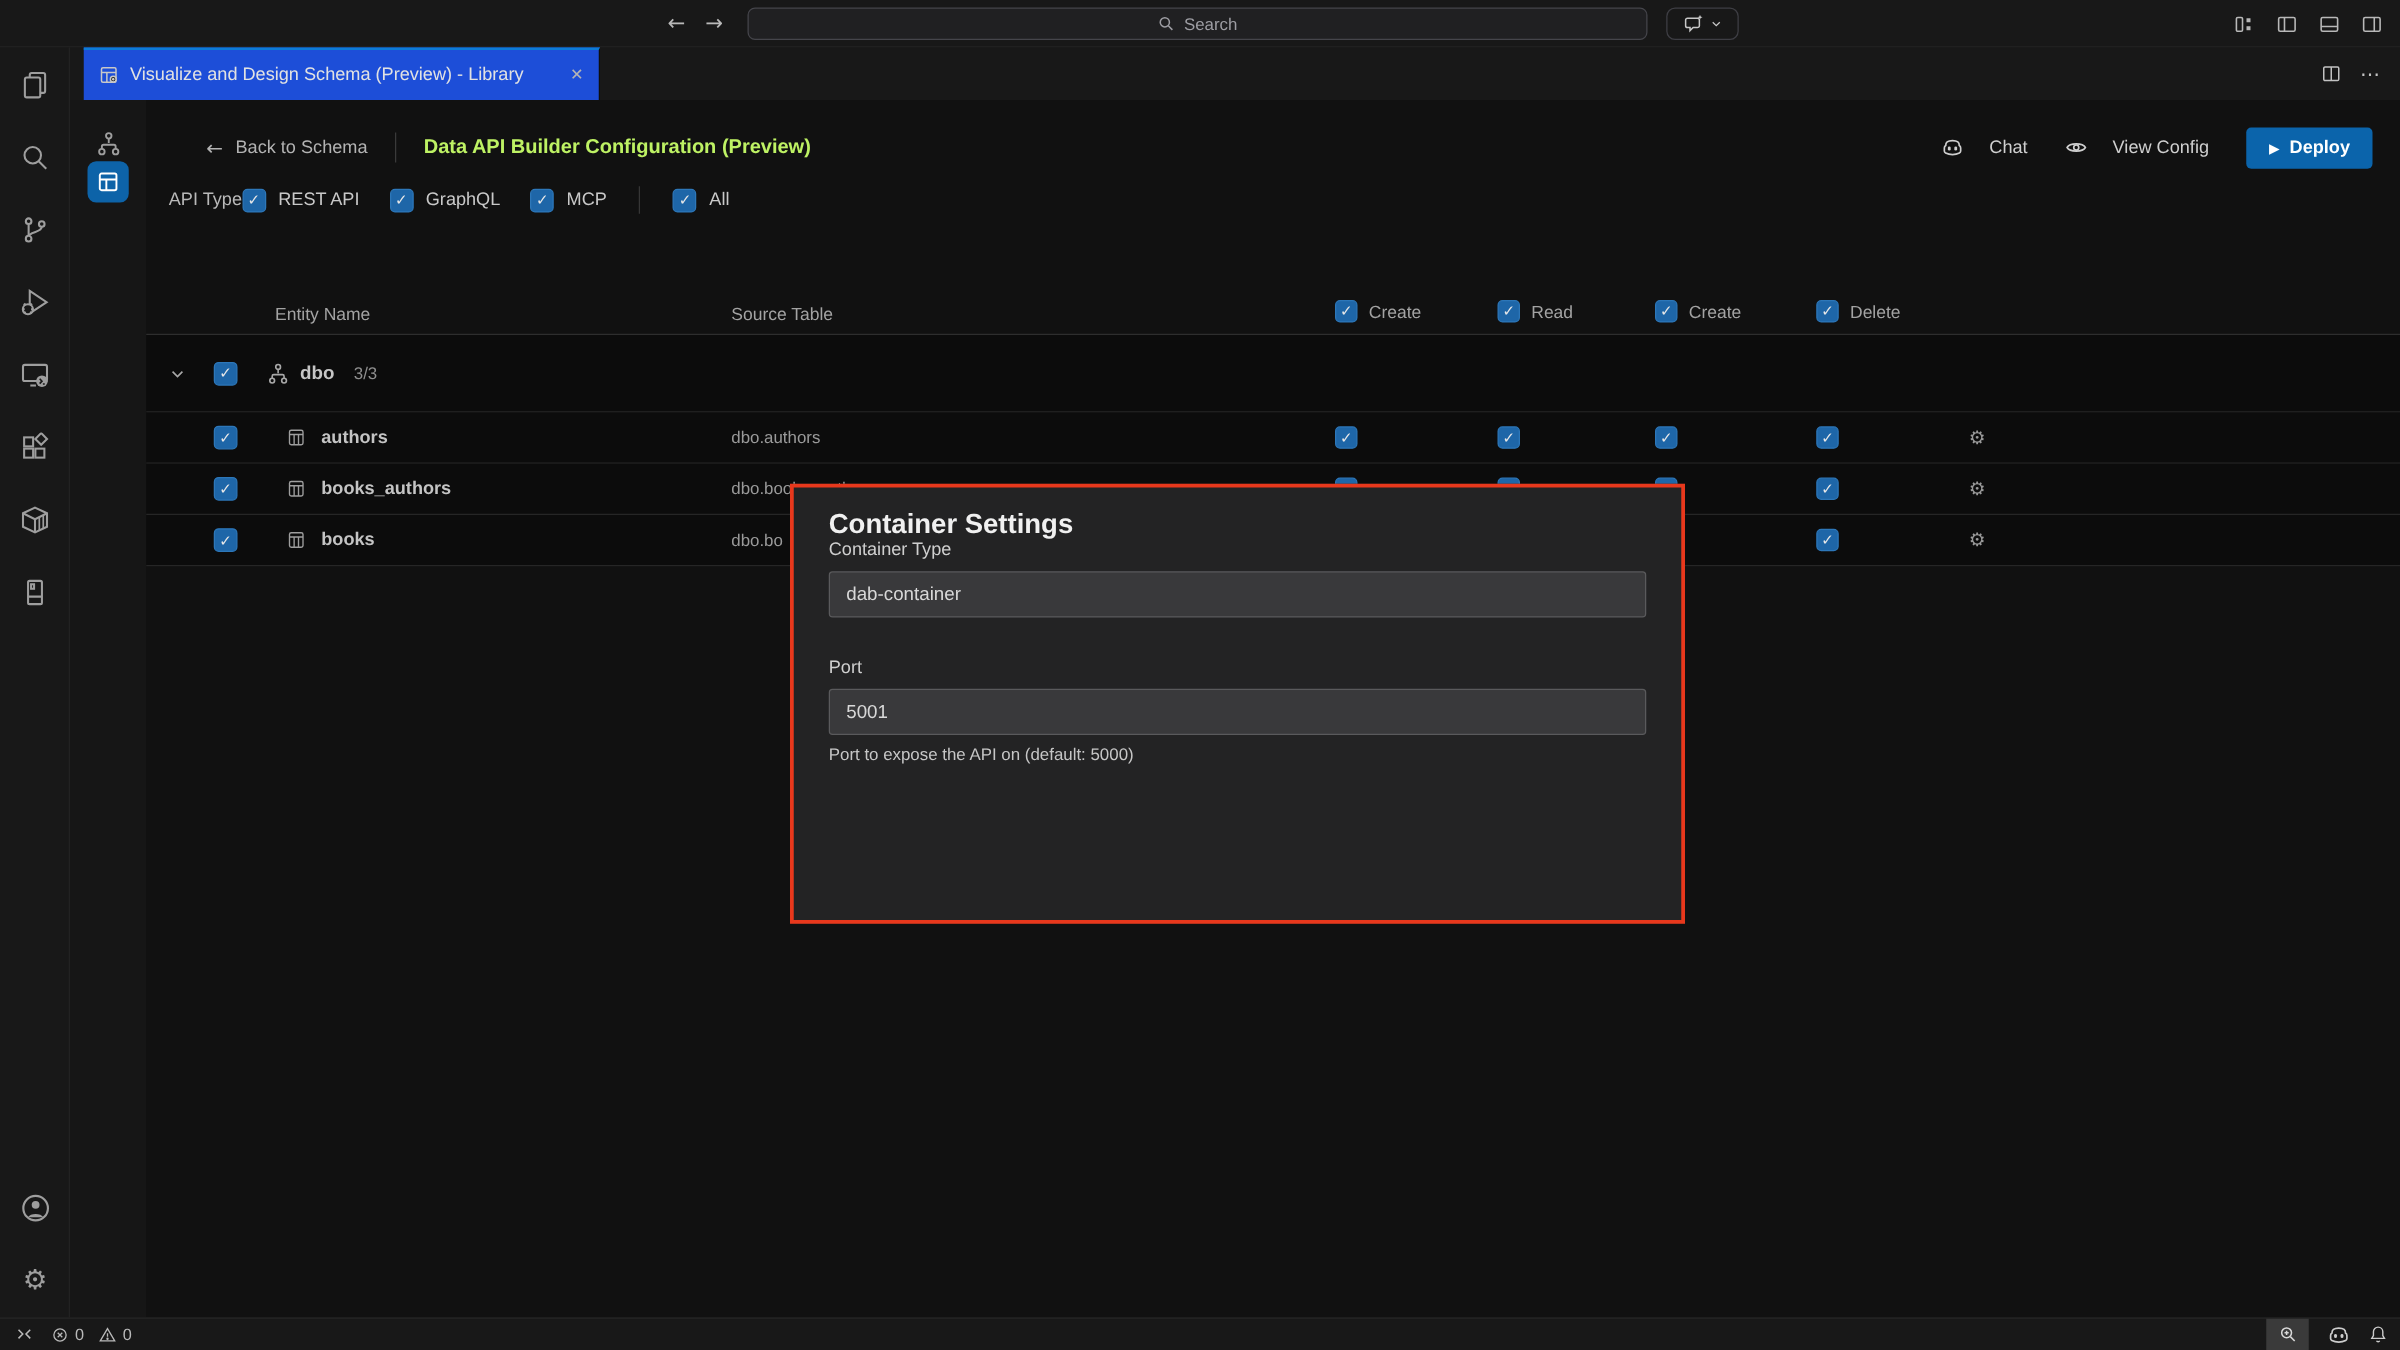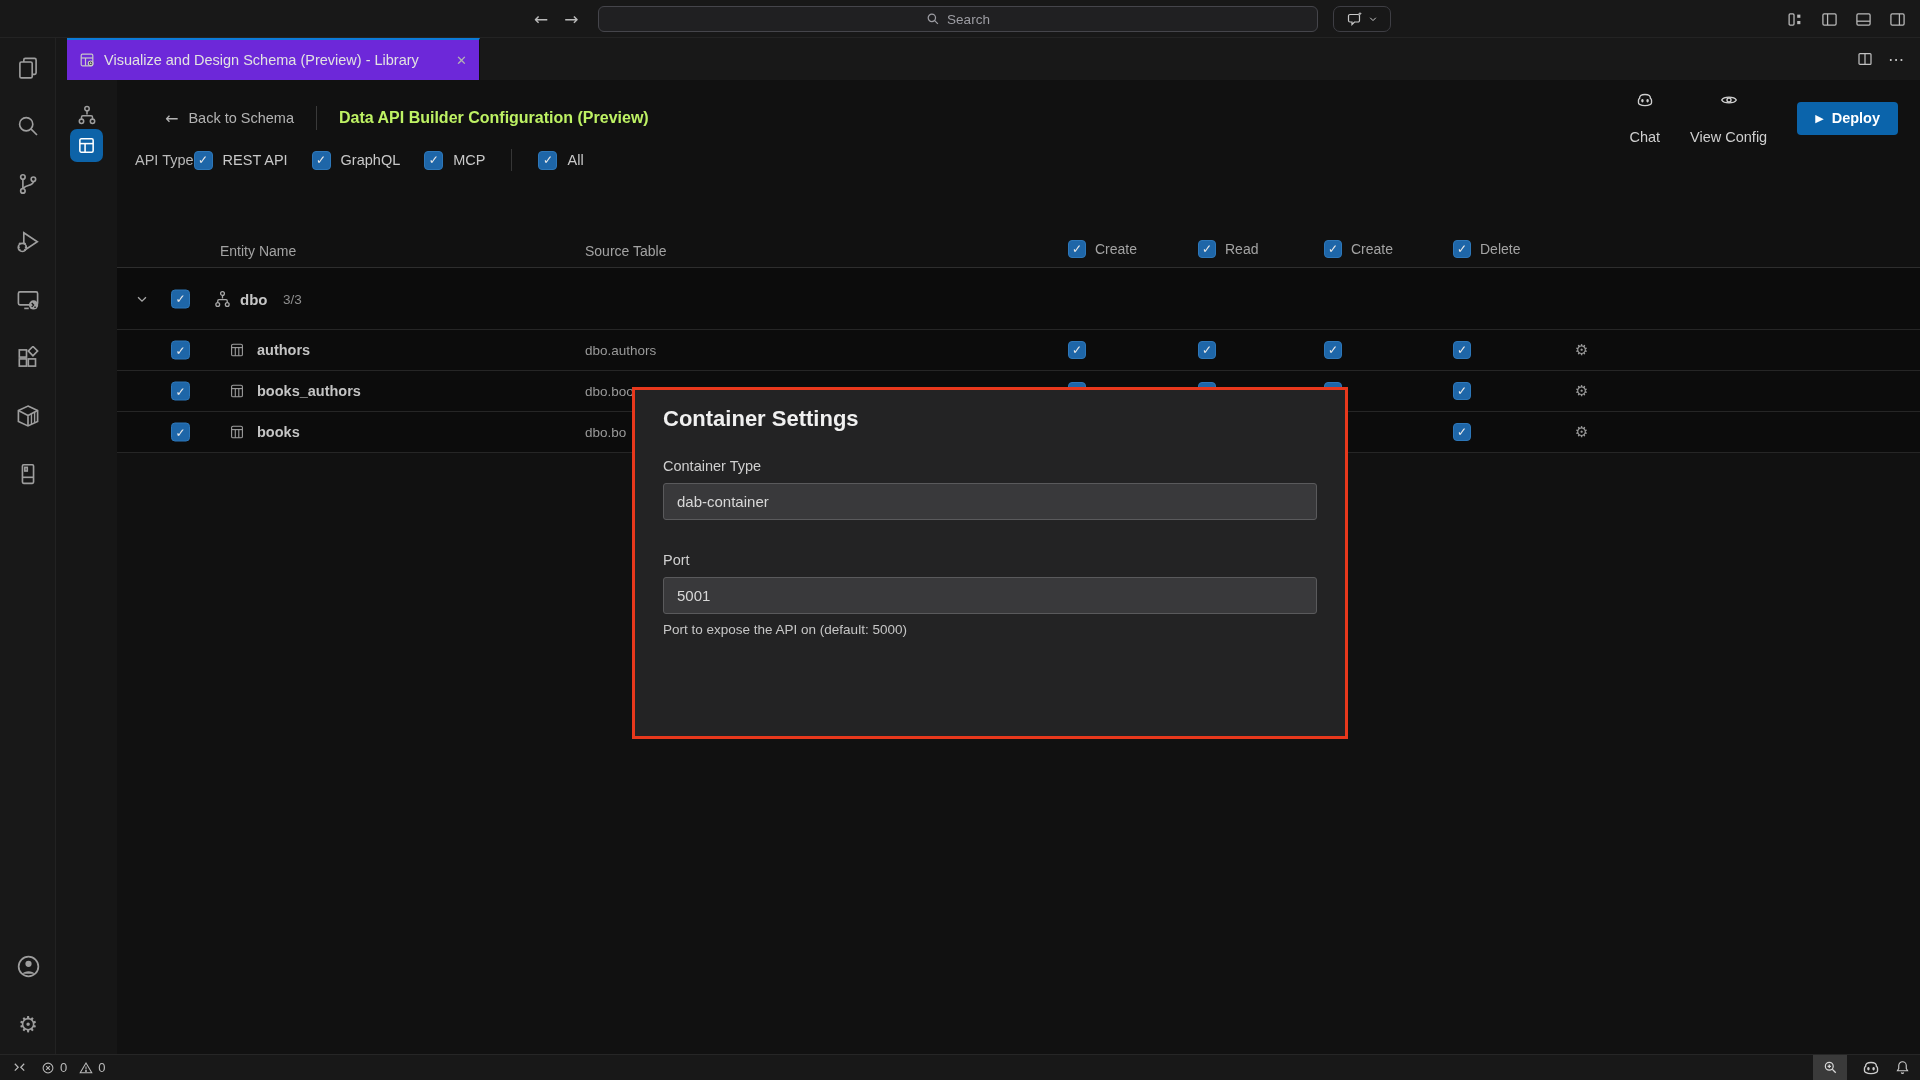--- a/index.html
+++ b/index.html
@@ -18,39 +18,39 @@
   .searchbox { position:absolute; left:598px; top:6px; width:720px; height:26px; background:#202022; border:1px solid #45454b; border-radius:6px; display:flex; align-items:center; justify-content:center; gap:7px; color:#9d9da3; font-size:13.5px; }
   .copilot-btn { position:absolute; left:1333px; top:6px; width:58px; height:26px; border:1px solid #3e3e44; border-radius:7px; display:flex; align-items:center; justify-content:center; gap:5px; color:#c8c8c8; }
   .layout-icons { position:absolute; right:14px; top:0; height:38px; display:flex; align-items:center; gap:17px; color:#b8b8b8; }
 
   
   .activitybar { position:absolute; left:0; top:38px; bottom:26px; width:56px; background:#181818; border-right:1px solid #222222; }
   .ab-icon { position:absolute; left:0; width:56px; height:40px; display:flex; align-items:center; justify-content:center; color:#9e9e9e; }
 
   
   .tabbar { position:absolute; left:56px; top:38px; right:0; height:42px; background:#181818; }
-  .tab { position:absolute; left:11px; top:0; width:413px; height:42px; background:#6d28d9; border-top:2px solid #0c7bd8; border-right:1px solid #0e0e0e; display:flex; align-items:center; padding:1px 12px; gap:9px; }
+  .tab { position:absolute; left:11px; top:0; width:413px; height:42px; background:#1d4ed8; border-top:2px solid #0c7bd8; border-right:1px solid #0e0e0e; display:flex; align-items:center; padding:1px 12px; gap:9px; }
   .tab-title { font-size:14.5px; color:#e2e2e2; white-space:nowrap; }
   .tab-close { margin-left:auto; font-size:13px; color:#b4b4b4; cursor:pointer; }
   .editor-actions { position:absolute; right:16px; top:0; height:42px; display:flex; align-items:center; gap:15px; color:#c2c2c2; }
 
   
   .innerbar { position:absolute; left:56px; top:80px; bottom:26px; width:61px; background:#161616; }
   .inner-icon { position:absolute; left:14px; width:33px; height:33px; display:flex; align-items:center; justify-content:center; color:#9e9e9e; }
   .inner-icon.active { background:#0d63a8; border-radius:7px; color:#ffffff; }
 
   
   .webview { position:absolute; left:117px; top:80px; right:0; bottom:26px; background:#111111; }
 
   .page-header { position:absolute; left:0; top:18px; right:0; height:40px; display:flex; align-items:center; }
   .back-link { display:flex; align-items:center; gap:10px; margin-left:48px; color:#b3b3b3; font-size:14.5px; }
   .hdr-divider { width:1px; height:24px; background:#3a3a3a; margin:0 22px; }
   .page-title { font-size:16px; font-weight:bold; color:#bef264; }
   .hdr-right { margin-left:auto; display:flex; align-items:center; gap:30px; padding-right:22px; }
-  .hdr-action { display:flex; align-items:center; gap:20px; color:#cfcfcf; font-size:14.5px; cursor:pointer;flex-direction:column; }
+  .hdr-action { display:flex; align-items:center; gap:20px; color:#cfcfcf; font-size:14.5px; cursor:pointer; }
   .deploy-btn { display:flex; align-items:center; gap:8px; background:#0b64ab; color:#ffffff; font-size:14.5px; font-weight:bold; height:33px; padding:0 18px; border:none; border-radius:4px; cursor:pointer; }
 
   .filters-row { position:absolute; left:18px; top:64px; height:32px; display:flex; align-items:center; }
   .filters-label { color:#b9b9b9; font-size:14.5px; }
   .filter-item { display:flex; align-items:center; gap:10px; margin-right:24px; color:#c9c9c9; font-size:14.5px; }
   .v-divider { width:1px; height:22px; background:#363636; margin:0 4px 0 2px; }
 
   .filter-input-row { position:absolute; left:0; right:0; top:104px; height:34px; }
   .filter-input { position:absolute; left:18px; top:1px; width:218px; height:31px; background:#242426; border:1px solid #2e2e30; border-radius:3px; display:flex; align-items:center; gap:7px; padding:0 9px; color:#8a8a8a; }
   .filter-input input { background:transparent; border:none; outline:none; color:#bbbbbb; font-size:13.5px; width:160px; font-family:"Liberation Sans",sans-serif; }
@@ -78,21 +78,21 @@
   .p-create { left:951px; } .p-read { left:1081px; } .p-update { left:1207px; } .p-delete { left:1336px; }
   .p-cb { position:absolute; top:50%; transform:translateY(-50%); }
   .gear { position:absolute; left:1458px; top:50%; transform:translateY(-50%); font-size:15px; color:#9a9a9a; cursor:pointer; }
 
   .cb { width:19px; height:19px; background:#1e66a8; border:1px solid #2d77b9; border-radius:4px; display:inline-flex; align-items:center; justify-content:center; cursor:pointer; flex:none; }
   .cb i { font-style:normal; color:#e8e8e8; font-size:12px; line-height:1; }
   .cb.sm { width:18px; height:18px; }
 
   
   .modal { position:absolute; left:632px; top:387px; width:716px; height:352px; background:#232324; border:3px solid #e8381c; z-index:40; padding:16px 28px 14px; }
-  .modal-title { font-size:22px; font-weight:bold; color:#f0f0f0; margin-bottom:26px; }
+  .modal-title { font-size:22px; font-weight:bold; color:#f0f0f0; }
   .field-label { font-size:14.5px; color:#cfcfcf; margin-bottom:9px; }
   .field-input { width:100%; height:37px; background:#39393b; border:1px solid #5a5a5c; border-radius:3px; color:#d8d8d8; font-size:15px; padding:0 13px; margin-bottom:8px; outline:none; font-family:"Liberation Sans",sans-serif; }
   .field-help { font-size:13.5px; color:#c6c6c6; }
   .field + .field { margin-top:24px; }
   .modal-actions { margin-top:22px; display:flex; justify-content:flex-end; gap:14px; }
   .btn-cancel { min-width:110px; height:38px; background:transparent; border:1px solid #d6d6d6; border-radius:4px; color:#f2f2f2; font-size:15px; font-weight:bold; cursor:pointer; font-family:"Liberation Sans",sans-serif; }
   .btn-submit { height:38px; padding:0 20px; background:#0c7bd8; border:none; border-radius:4px; color:#ffffff; font-size:15px; font-weight:bold; cursor:pointer; font-family:"Liberation Sans",sans-serif; }
 
   
   .statusbar { position:absolute; left:0; bottom:0; width:1920px; height:26px; background:#181818; border-top:1px solid #262626; display:flex; align-items:center; font-size:13px; color:#b9b9b9; }

